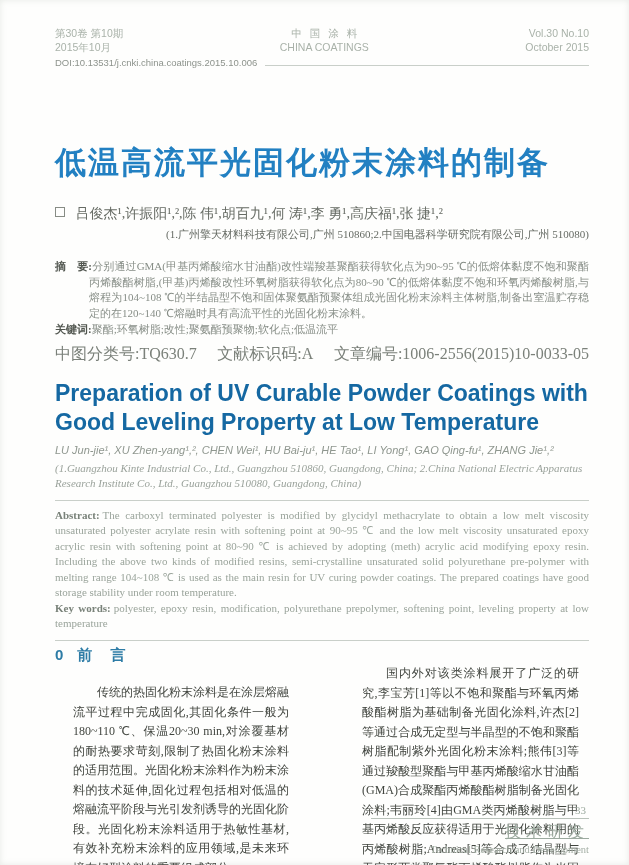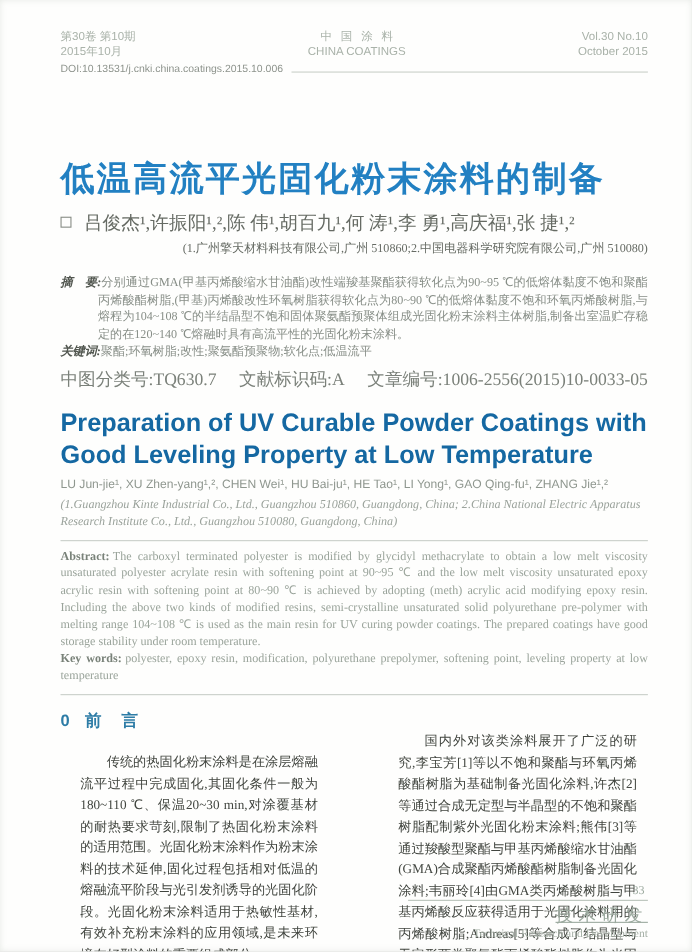--- a/index.html
+++ b/index.html
@@ -19,33 +19,33 @@
   .mast-center { text-align:center; }
   .mast-center .cn { letter-spacing:8px; padding-left:8px; }
   .mast-right { text-align:right; }
   .doi-row { display:flex; align-items:flex-end; margin-top:3px; font-family:"Liberation Sans",sans-serif;
     font-size:9.5px; color:var(--doi_text,#8d938c); }
   .doi-rule { flex:1; border-bottom:1px solid var(--rule,#c9cfc9); margin-left:8px; margin-bottom:2px; }
   
   .title-cn { margin:74px 0 0 0; font-family:"Liberation Sans",sans-serif; font-weight:bold;
     font-size:31px; letter-spacing:2px; color:var(--title_cn,#2280c2); }
   
-  .authors-cn { margin-top:7px; font-size:17px; color:#666b64; }
+  .authors-cn { margin-top:21px; font-size:14px; color:#666b64; }
   .sq { display:inline-block; width:8px; height:8px; border:1px solid #878c85; margin-right:7px; vertical-align:1px; }
   .affiliation-cn { margin-top:4px; padding-left:15px; font-size:11px; color:#666b64;text-align:right; }
   
   .hang { margin:0; padding-left:3.1em; text-indent:-3.1em; text-align:justify; }
   .abstract-cn { margin-top:17px; font-size:11px; line-height:15.5px; color:var(--text_gray,#878e87); }
   .keywords-cn { margin-top:1px; font-size:11px; line-height:15.5px; color:var(--text_gray,#878e87); }
-  .lbl { font-weight:bold; color:#51564f;font-style:italic; }
+  .lbl { font-weight:bold; color:#51564f; }
   .classification { display:flex; justify-content:space-between; margin-top:6px; font-size:16px; color:#7b817a; }
   
   .title-en { margin:14px 0 0 0; font-family:"Liberation Sans",sans-serif; font-weight:bold;
     font-size:23px; line-height:29px; color:var(--title_en,#1568a2); }
-  .authors-en { margin-top:7px; font-family:"Liberation Sans",sans-serif; font-size:11px; color:#8f978f; }
+  .authors-en { margin-top:7px; font-family:"Liberation Sans",sans-serif; font-size:11px; color:#8f978f;font-style:italic; }
   .affiliation-en { margin-top:5px; font-size:11px; line-height:15px; font-style:italic; color:#9aa29b; }
   .abstract-box { margin-top:9px; border-top:1px solid var(--rule,#c9cfc9); border-bottom:1px solid var(--rule,#c9cfc9);
     padding:7px 0 8px 0; font-size:11px; line-height:15.5px; color:var(--text_light,#9aa49b); text-align:justify; }
   .abstract-box p { margin:0; }
   .lbl-en { font-weight:bold; color:#798279; margin-right:3px; }
   
   .body-cols { position:absolute; left:55px; right:32px; top:646px; display:flex; gap:37px; }
   .col-left { width:252px; flex:none; }
   .col-right { flex:1; }
   .sec-h { margin:0 0 8px 0; font-family:"Liberation Sans",sans-serif; font-weight:bold;

